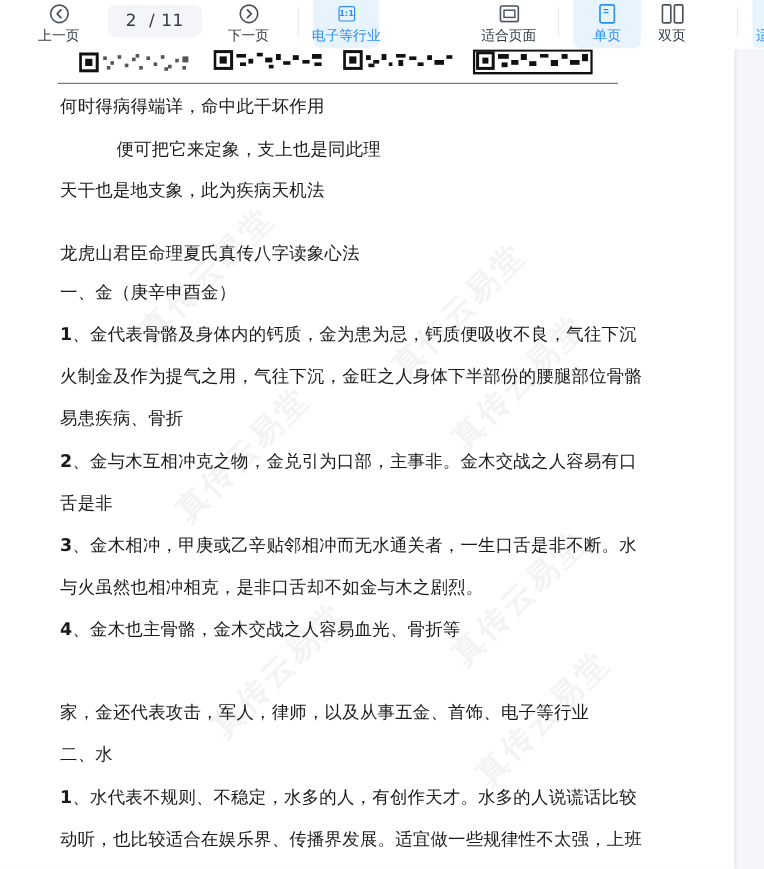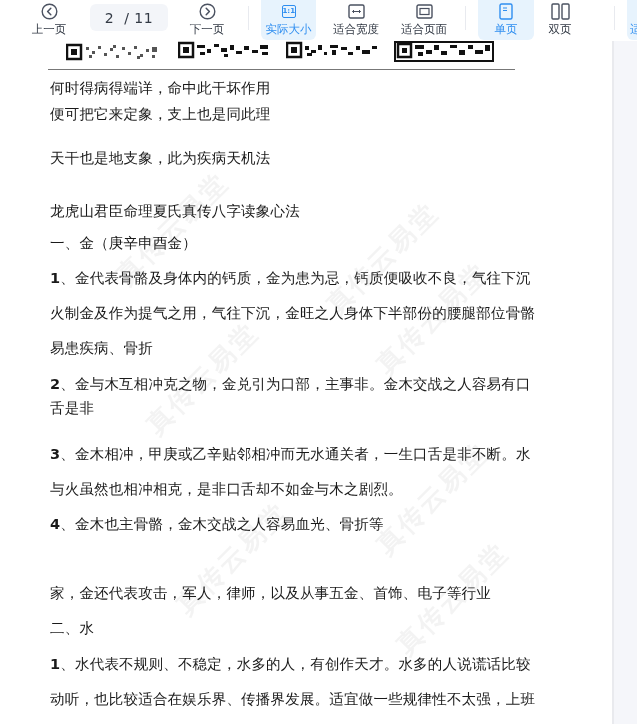--- a/index.html
+++ b/index.html
@@ -83,32 +83,23 @@
     </span>
     <span class="lbl">下一页</span>
   </div>
 
   <div class="sep" style="left:248px;"></div>
 
   <div class="tb-btn active" style="left:261px;width:55px;">
     <span class="ico">
       <span style="display:inline-block;width:14px;height:13px;border:1.5px solid #2f8ef0;border-radius:2px;font-size:7px;line-height:10px;text-align:center;color:#2f8ef0;font-weight:bold;">1:1</span>
     </span>
-    <span class="lbl">实际大小</span>
-  </div>
-
-  <div class="tb-btn" style="left:328px;width:56px;">
-    <span class="ico">
-      <svg width="17" height="15" viewBox="0 0 17 15">
-          <rect x="1" y="1" width="15" height="13" rx="1.5" fill="none" stroke="#4a5160" stroke-width="1.4"></rect>
-          <path d="M4.5 7.5 H12.5 M4.5 7.5 L6 6 M4.5 7.5 L6 9 M12.5 7.5 L11 6 M12.5 7.5 L11 9" stroke="#4a5160" stroke-width="1" fill="none"></path>
-        </svg>
-    </span>
-    <span class="lbl">适合宽度</span>
-  </div>
+    <span class="lbl">电子等行业</span>
+  </div>
+
 
   <div class="tb-btn" style="left:396px;width:56px;">
     <span class="ico">
       <svg width="17" height="15" viewBox="0 0 17 15">
           <rect x="1" y="1" width="15" height="13" rx="1.5" fill="none" stroke="#4a5160" stroke-width="1.4"></rect>
           <rect x="4" y="4.5" width="9" height="6" fill="none" stroke="#4a5160" stroke-width="1.2"></rect>
         </svg>
     </span>
     <span class="lbl">适合页面</span>
   </div>
@@ -227,29 +218,29 @@
 
     <div class="watermark" style="left:100px;top:170px;">真传云易堂</div>
     <div class="watermark" style="left:130px;top:320px;">真传云易堂</div>
     <div class="watermark" style="left:360px;top:260px;">真传云易堂</div>
     <div class="watermark" style="left:360px;top:440px;">真传云易堂</div>
     <div class="watermark" style="left:160px;top:500px;">真传云易堂</div>
     <div class="watermark" style="left:380px;top:540px;">真传云易堂</div>
     <div class="watermark" style="left:310px;top:200px;">真传云易堂</div>
 
     <div class="line" style="top:38px;"><span>何时得病得端详，命中此干坏作用</span></div>
-    <div class="line" style="top:64px;"><span>便可把它来定象，支上也是同此理</span></div>
+    <div class="line" style="top:74px;margin-left:47px;"><span>便可把它来定象，支上也是同此理</span></div>
     <div class="line" style="top:108px;"><span>天干也是地支象，此为疾病天机法</span></div>
     <div class="line" style="top:161px;"><span>龙虎山君臣命理夏氏真传八字读象心法</span></div>
     <div class="line" style="top:193px;"><span>一、金（庚辛申酉金）</span></div>
     <div class="line" style="top:228px;"><b>1</b><span>、金代表骨骼及身体内的钙质，金为患为忌，钙质便吸收不良，气往下沉</span></div>
     <div class="line" style="top:263px;"><span>火制金及作为提气之用，气往下沉，金旺之人身体下半部份的腰腿部位骨骼</span></div>
     <div class="line" style="top:298px;"><span>易患疾病、骨折</span></div>
     <div class="line" style="top:334px;"><b>2</b><span>、金与木互相冲克之物，金兑引为口部，主事非。金木交战之人容易有口</span></div>
-    <div class="line" style="top:358px;"><span>舌是非</span></div>
+    <div class="line" style="top:369px;"><span>舌是非</span></div>
     <div class="line" style="top:404px;"><b>3</b><span>、金木相冲，甲庚或乙辛贴邻相冲而无水通关者，一生口舌是非不断。水</span></div>
     <div class="line" style="top:439px;"><span>与火虽然也相冲相克，是非口舌却不如金与木之剧烈。</span></div>
     <div class="line" style="top:474px;"><b>4</b><span>、金木也主骨骼，金木交战之人容易血光、骨折等</span></div>
     <div class="line" style="top:543px;"><span>家，金还代表攻击，军人，律师，以及从事五金、首饰、电子等行业</span></div>
     <div class="line" style="top:578px;"><span>二、水</span></div>
     <div class="line" style="top:614px;"><b>1</b><span>、水代表不规则、不稳定，水多的人，有创作天才。水多的人说谎话比较</span></div>
     <div class="line" style="top:649px;"><span>动听，也比较适合在娱乐界、传播界发展。适宜做一些规律性不太强，上班</span></div>
   </div>
 </div>
 

